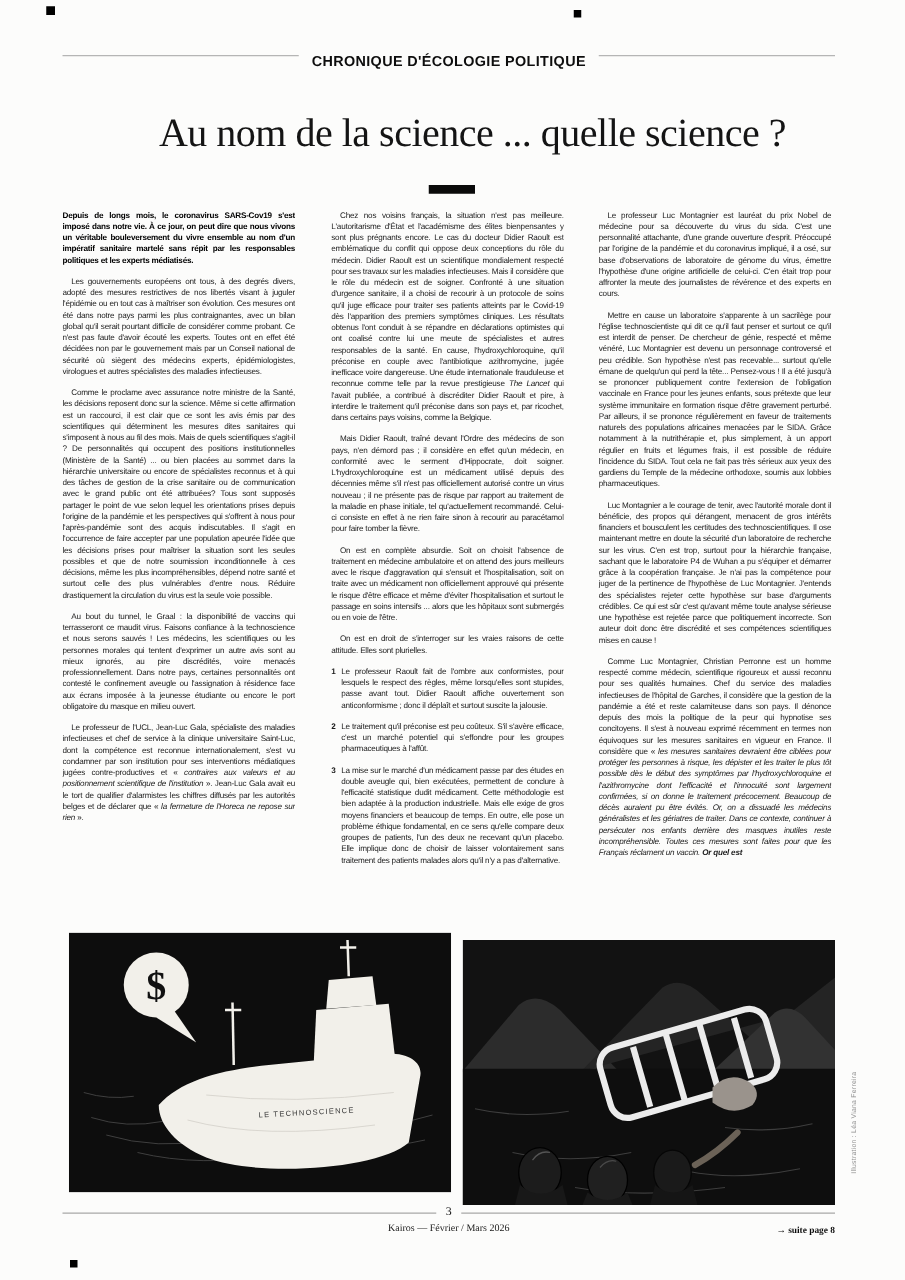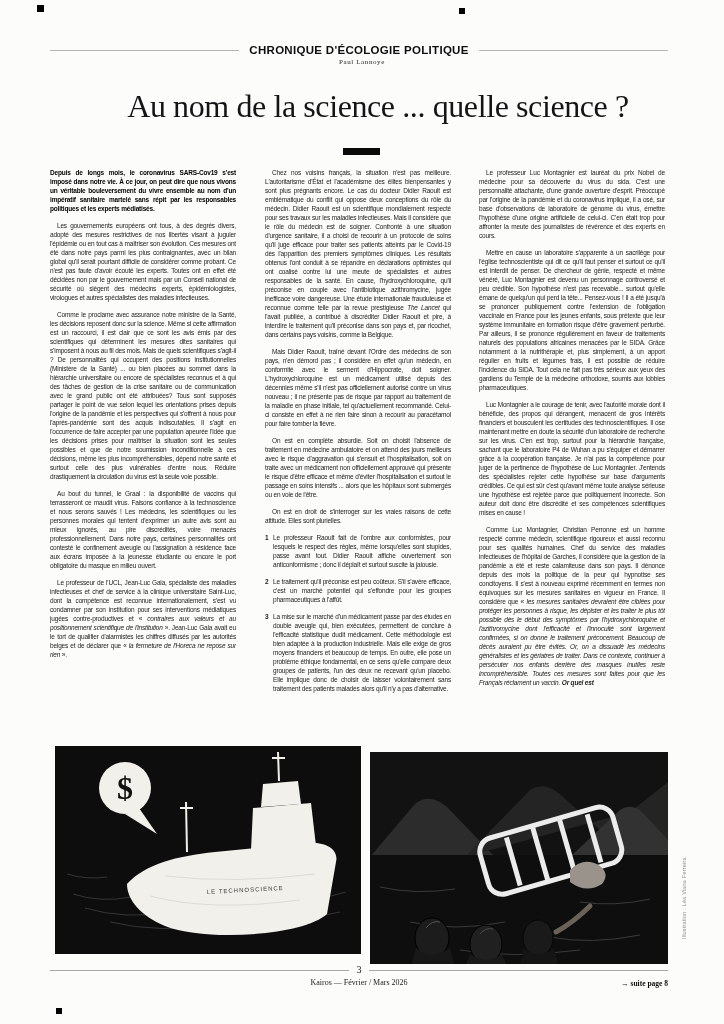--- a/index.html
+++ b/index.html
@@ -1,21 +1,21 @@
 <!DOCTYPE html>
 <html lang="fr"><head>
 <meta charset="utf-8">
 <style>
   html,body{margin:0;padding:0;background:#e9e9e9;}
   .page{position:relative;width:724px;height:1024px;margin:0 auto;background:#fcfcfb;overflow:hidden;
         font-family:"Liberation Sans",sans-serif;color:#1b1b1b;}
   .mark{position:absolute;background:#000;}
 
   
-  .kicker-row{position:absolute;top:44px;left:50px;right:56px;display:flex;align-items:center;gap:10px;}
+  .kicker-row{position:absolute;top:44px;left:50px;right:56px;display:flex;align-items:flex-start;gap:10px;}
   .kicker-row .rule{flex:1;border-top:1.2px solid #b5b5b5;height:0;}
   .kicker{font-weight:bold;font-size:11.5px;letter-spacing:.3px;color:#0d0d0d;white-space:nowrap;}
   .author{position:absolute;top:58px;left:0;right:0;text-align:center;
           font-family:"Liberation Serif",serif;font-size:7px;letter-spacing:.6px;color:#2a2a2a;}
   .title{position:absolute;top:88px;left:0;right:0;text-align:center;font-family:"Liberation Serif",serif;
          font-size:32px;font-weight:400;letter-spacing:-.4px;color:#141414;}
   .title-bar{position:absolute;top:148px;left:343px;width:37px;height:7px;background:#0a0a0a;}
 
   
   .col{position:absolute;top:168px;width:186px;height:586px;overflow:hidden;
@@ -50,21 +50,20 @@
 
   <div class="mark" style="left:37px;top:5px;width:7px;height:7px;"></div>
   <div class="mark" style="left:459px;top:8px;width:6px;height:6px;"></div>
   <div class="mark" style="left:56px;top:1008px;width:6px;height:6px;"></div>
 
   <div class="kicker-row">
     <div class="rule"></div>
     <div class="kicker">CHRONIQUE D'ÉCOLOGIE POLITIQUE</div>
     <div class="rule"></div>
   </div>
-  <div class="author">Paul Lannoye</div>
   <h1 class="title" style="margin:0;padding-left:32px;">Au nom de la science ... quelle science ?</h1>
   <div class="title-bar"></div>
 
   <div class="col col1">
       <div class="para lead"><span>Depuis de longs mois, le coronavirus SARS-Cov19 s'est imposé dans notre vie. À ce jour, on peut dire que nous vivons un véritable bouleversement du vivre ensemble au nom d'un impératif sanitaire martelé sans répit par les responsables politiques et les experts médiatisés.</span></div>
       <div class="para indent"><span>Les gouvernements européens ont tous, à des degrés divers, adopté des mesures restrictives de nos libertés visant à juguler l'épidémie ou en tout cas à maîtriser son évolution. Ces mesures ont été dans notre pays parmi les plus contraignantes, avec un bilan global qu'il serait pourtant difficile de considérer comme probant. Ce n'est pas faute d'avoir écouté les experts. Toutes ont en effet été décidées non par le gouvernement mais par un Conseil national de sécurité où siègent des médecins experts, épidémiologistes, virologues et autres spécialistes des maladies infectieuses.</span></div>
       <div class="para indent"><span>Comme le proclame avec assurance notre ministre de la Santé, les décisions reposent donc sur la science. Même si cette affirmation est un raccourci, il est clair que ce sont les avis émis par des scientifiques qui déterminent les mesures dites sanitaires qui s'imposent à nous au fil des mois. Mais de quels scientifiques s'agit-il ? De personnalités qui occupent des positions institutionnelles (Ministère de la Santé) ... ou bien placées au sommet dans la hiérarchie universitaire ou encore de spécialistes reconnus et à qui des tâches de gestion de la crise sanitaire ou de communication avec le grand public ont été attribuées? Tous sont supposés partager le point de vue selon lequel les orientations prises depuis l'origine de la pandémie et les perspectives qui s'offrent à nous pour l'après-pandémie sont des acquis indiscutables. Il s'agit en l'occurrence de faire accepter par une population apeurée l'idée que les décisions prises pour maîtriser la situation sont les seules possibles et que de notre soumission inconditionnelle à ces décisions, même les plus incompréhensibles, dépend notre santé et surtout celle des plus vulnérables d'entre nous. Réduire drastiquement la circulation du virus est la seule voie possible.</span></div>
       <div class="para indent"><span>Au bout du tunnel, le Graal : la disponibilité de vaccins qui terrasseront ce maudit virus. Faisons confiance à la technoscience et nous serons sauvés ! Les médecins, les scientifiques ou les personnes morales qui tentent d'exprimer un autre avis sont au mieux ignorés, au pire discrédités, voire menacés professionnellement. Dans notre pays, certaines personnalités ont contesté le confinement aveugle ou l'assignation à résidence face aux écrans imposée à la jeunesse étudiante ou encore le port obligatoire du masque en milieu ouvert.</span></div>
       <div class="para indent"><span>Le professeur de l'UCL, Jean-Luc Gala, spécialiste des maladies infectieuses et chef de service à la clinique universitaire Saint-Luc, dont la compétence est reconnue internationalement, s'est vu condamner par son institution pour ses interventions médiatiques jugées contre-productives et « </span><span style="font-style: italic;">contraires aux valeurs et au positionnement scientifique de l'institution</span><span> ». Jean-Luc Gala avait eu le tort de qualifier d'alarmistes les chiffres diffusés par les autorités belges et de déclarer que « </span><span style="font-style: italic;">la fermeture de l'Horeca ne repose sur rien</span><span> ».</span></div>
     </div>

